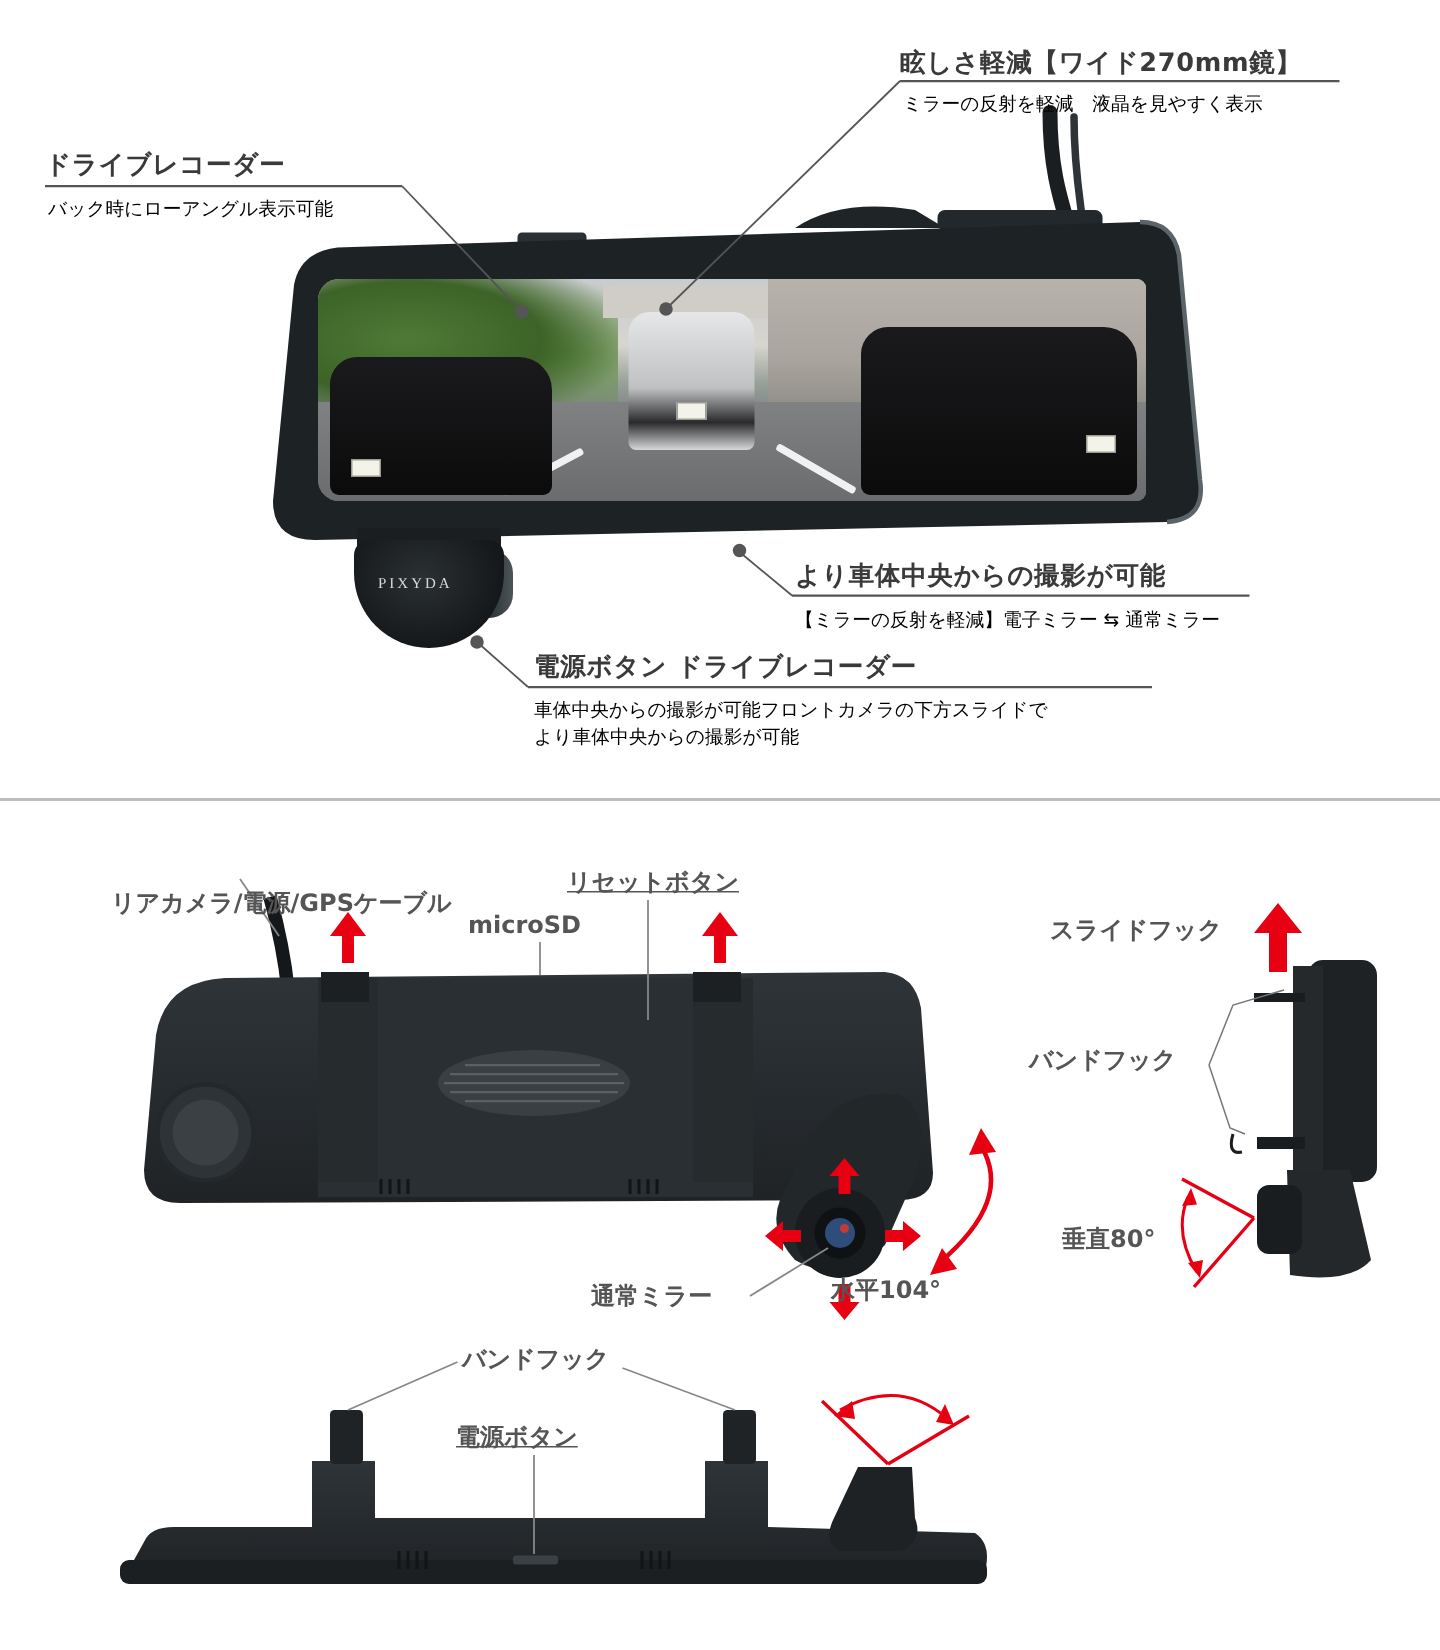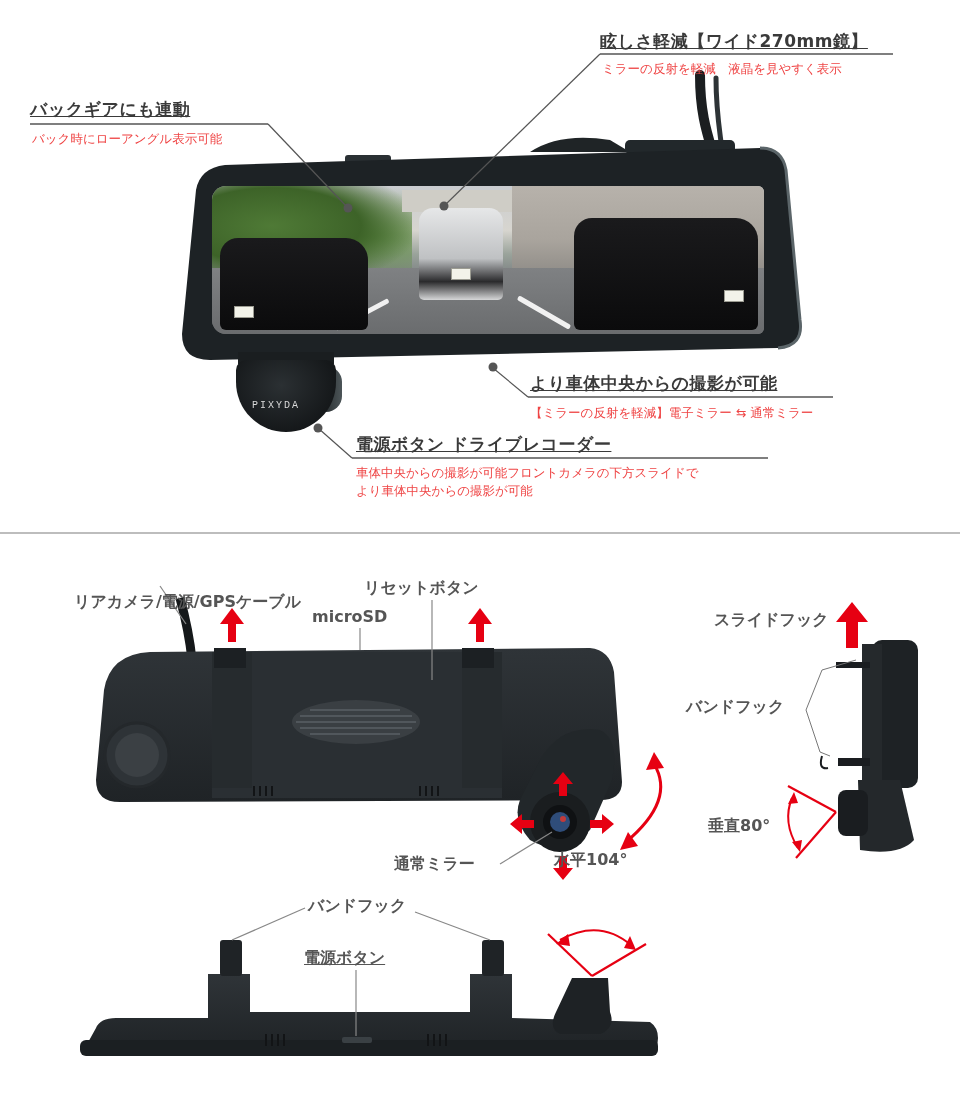--- a/index.html
+++ b/index.html
@@ -1,21 +1,21 @@
 <!DOCTYPE html>
 <html><head>
 <meta charset="utf-8">
 <style>
   * { box-sizing: border-box; margin: 0; padding: 0; }
   html, body { width: 960px; height: 1100px; background: #ffffff; overflow: hidden; }
   body { position: relative; font-family: "DejaVu Sans", "Liberation Sans", sans-serif; color: #3a3a3a; }
 
   .abs { position: absolute; }
-  .title { font-size: 17px; font-weight: bold; color: #3a3a3a; letter-spacing: 0.5px; white-space: nowrap; text-decoration: underline; }
-  .sub { font-size: 12.5px; color: #ef4444; white-space: nowrap; line-height: 18px; }
+  .title { font-size: 17px; font-weight: bold; color: #3a3a3a; letter-spacing: 0.5px; white-space: nowrap; }
+  .sub { font-size: 12.5px; color: #000000; white-space: nowrap; line-height: 18px; }
   .label { font-size: 16px; font-weight: bold; color: #555; white-space: nowrap; }
 
   svg.overlay { position: absolute; left: 0; top: 0; width: 960px; height: 1100px; pointer-events: none; }
 
   
   .divider { position: absolute; left: 0; top: 532px; width: 960px; height: 2px; background: #bdbdbd; }
 
   
   .screen {
     position: absolute; left: 212px; top: 186px; width: 552px; height: 148px;
@@ -34,21 +34,21 @@
   .screen .lane { position: absolute; height: 5px; background: #f1f1f1; border-radius: 2px; }
   .car { position: absolute; border-radius: 18px 22px 6px 6px; background: linear-gradient(180deg, #1a1a1c 0%, #0b0b0c 100%); }
   .car.white { background: linear-gradient(180deg, #e6e7e8 0%, #bfc1c3 55%, #2a2a2c 80%, #d6d7d8 100%); border-radius: 14px 14px 5px 5px; }
   .plate { position: absolute; width: 20px; height: 12px; background: #f3f3ea; border: 1px solid #9c9c92; }
 
   
   .frontcam { position: absolute; left: 236px; top: 360px; width: 100px; height: 72px;
     border-radius: 10px 10px 50px 50px; background: radial-gradient(ellipse at 45% 35%, #2b3033 0%, #15181a 70%); }
   .frontcam-knob { position: absolute; left: 318px; top: 366px; width: 24px; height: 46px; border-radius: 0 16px 16px 0;
     background: linear-gradient(90deg, #1c2022, #4c5558); }
-  .brand { position: absolute; left: 252px; top: 400px; font-family: Liberation Mono, monospace; font-size: 10px; letter-spacing: 2px; color: #d9d9d9; }
+  .brand { position: absolute; left: 252px; top: 384px; font-family: Liberation Serif, serif; font-size: 10px; letter-spacing: 2px; color: #d9d9d9; }
 </style>
 </head>
 <body>
 
 <section>
 
   <svg class="overlay" viewBox="0 0 960 1100">
 
     <path d="M700 75 C 700 110, 706 130, 712 150" stroke="#1b1e20" stroke-width="10" fill="none" stroke-linecap="round"></path>
     <path d="M716 78 C 716 112, 720 132, 722 150" stroke="#2d3336" stroke-width="5" fill="none" stroke-linecap="round"></path>
@@ -104,21 +104,21 @@
     <circle cx="493" cy="367" r="4.5" fill="#555"></circle>
     <circle cx="318" cy="428" r="4.5" fill="#555"></circle>
   </svg>
 
   <div class="abs" style="left:600px; top:30px;">
     <div class="title">眩しさ軽減【ワイド270mm鏡】</div>
   </div>
   <div class="abs sub" style="left:602px; top:60px;">ミラーの反射を軽減　液晶を見やすく表示</div>
 
   <div class="abs" style="left:30px; top:98px;">
-    <div class="title">バックギアにも連動</div>
+    <div class="title">ドライブレコーダー</div>
   </div>
   <div class="abs sub" style="left:32px; top:130px;">バック時にローアングル表示可能</div>
 
   <div class="abs" style="left:530px; top:372px;">
     <div class="title">より車体中央からの撮影が可能</div>
   </div>
   <div class="abs sub" style="left:530px; top:404px;">【ミラーの反射を軽減】電子ミラー ⇆ 通常ミラー</div>
 
   <div class="abs" style="left:356px; top:433px;">
     <div class="title">電源ボタン ドライブレコーダー</div>
@@ -245,21 +245,21 @@
       <line x1="432" y1="600" x2="432" y2="680"></line>
       <line x1="500" y1="864" x2="552" y2="832"></line>
       <line x1="305" y1="908" x2="232" y2="940"></line>
       <line x1="415" y1="912" x2="490" y2="940"></line>
       <line x1="356" y1="970" x2="356" y2="1036"></line>
     </g>
   </svg>
 
   <div class="abs label" style="left:36px; top:592px;margin-left:38px;">リアカメラ/電源/GPSケーブル</div>
   <div class="abs label" style="left:312px; top:607px;">microSD</div>
-  <div class="abs label" style="left:364px; top:578px;">リセットボタン</div>
-  <div class="abs label" style="left:700px; top:610px;margin-left:14px;">スライドフック</div>
+  <div class="abs label" style="left:378px; top:578px;text-decoration:underline;">リセットボタン</div>
+  <div class="abs label" style="left:700px; top:610px;">スライドフック</div>
   <div class="abs label" style="left:686px; top:697px;">バンドフック</div>
   <div class="abs label" style="left:708px; top:816px;">垂直80°</div>
   <div class="abs label" style="left:394px; top:854px;">通常ミラー</div>
   <div class="abs label" style="left:308px; top:896px;">バンドフック</div>
   <div class="abs label" style="left:554px; top:850px;">水平104°</div>
   <div class="abs label" style="left:304px; top:948px;text-decoration:underline;">電源ボタン</div>
 </section>
 
 </body></html>

